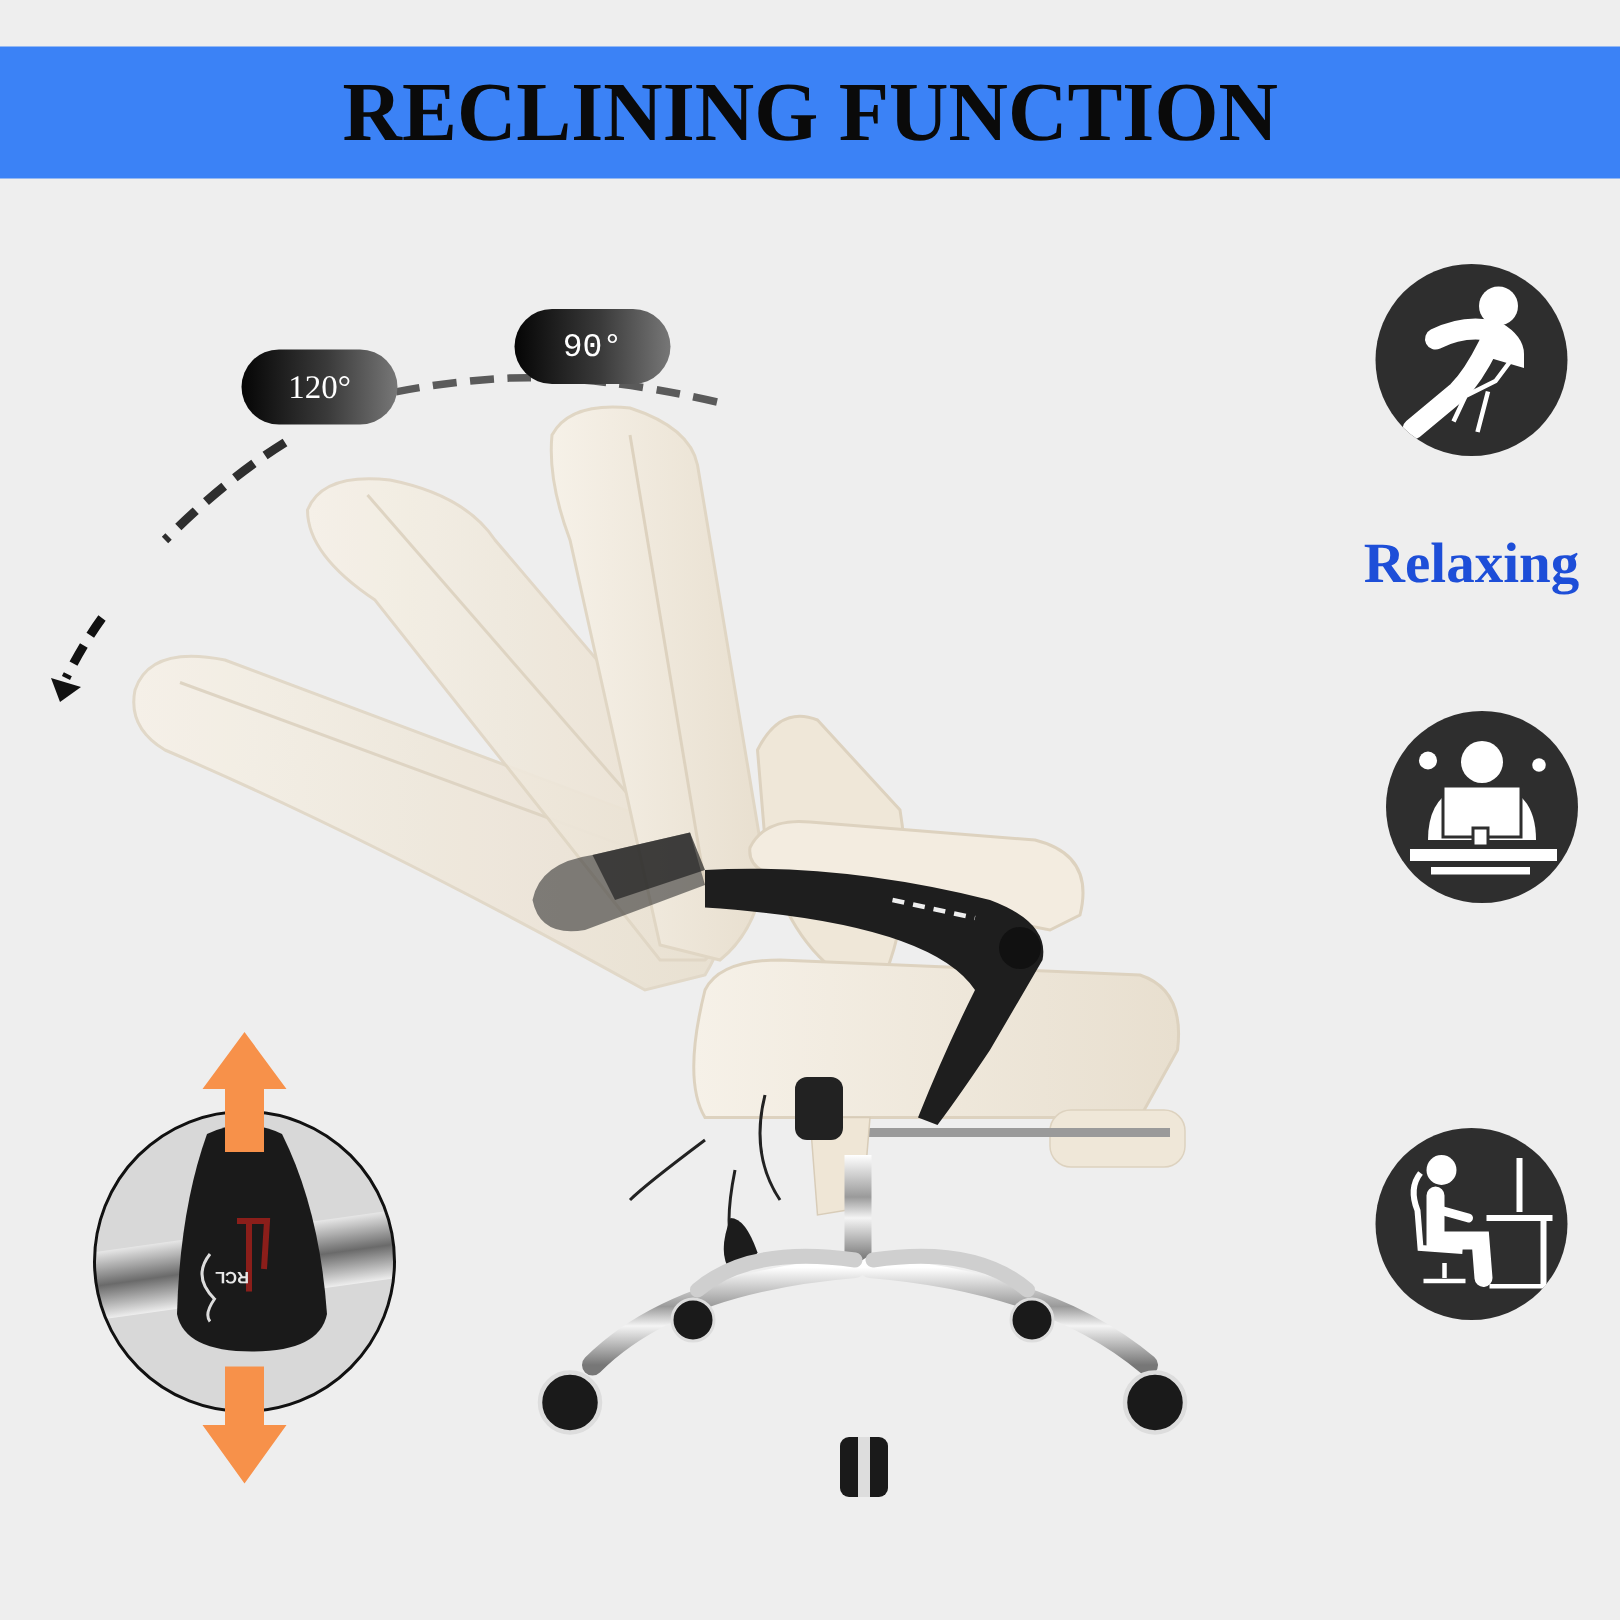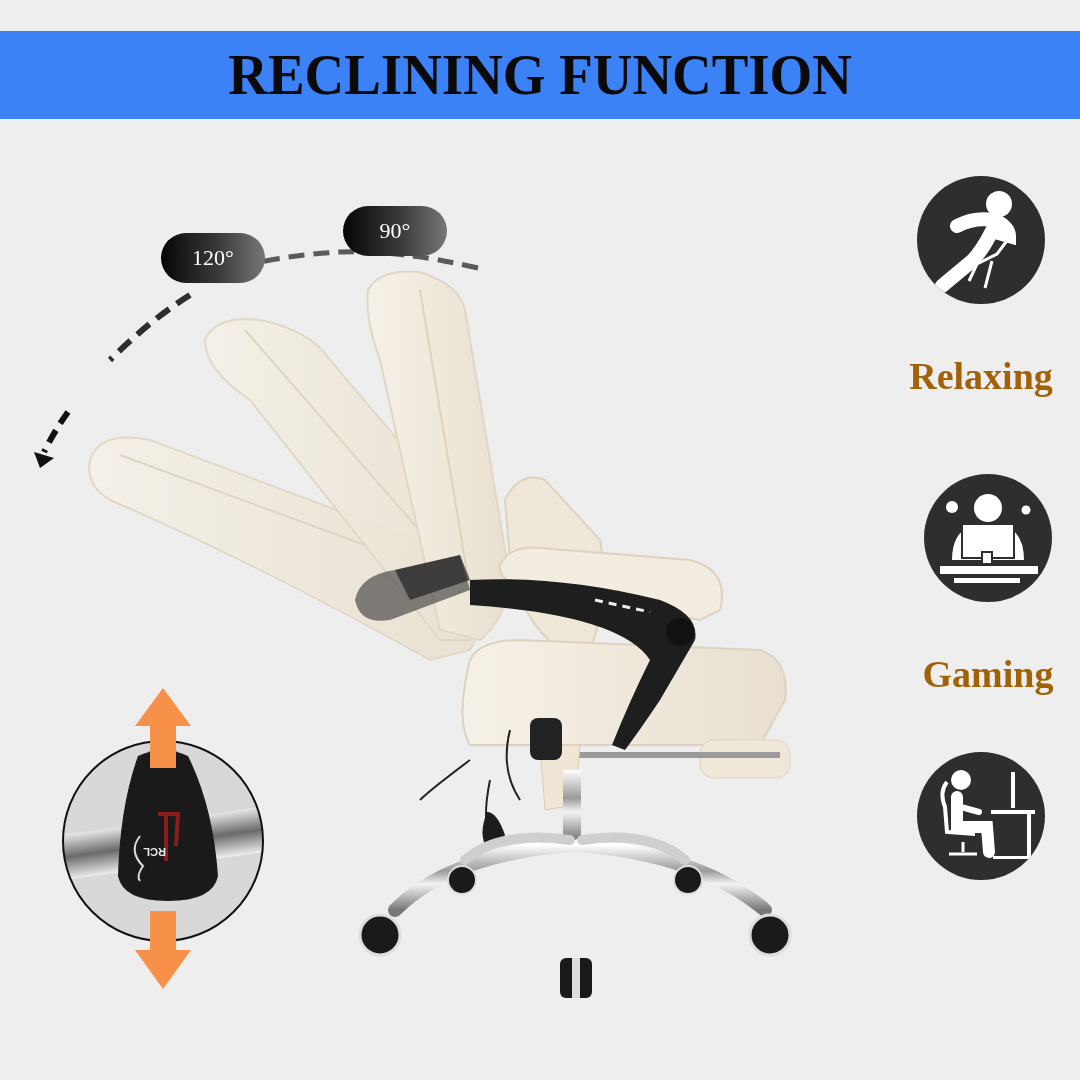--- a/index.html
+++ b/index.html
@@ -28,21 +28,21 @@
   }
   .feature {
     position: absolute; width: 180px; display: flex; flex-direction: column; align-items: center;
   }
   .feature .circle {
     width: 128px; height: 128px; border-radius: 50%; background: #2e2e2e;
     display: flex; align-items: center; justify-content: center; overflow: hidden;
   }
   .feature .label {
     margin-top: 50px; font-family: "Liberation Serif", serif; font-weight: 700;
-    font-size: 38px; color: #a16207;
+    font-size: 38px; color: #1d4ed8;
   }
   .lever-wrap { position: absolute; left: 58px; top: 686px; width: 210px; height: 305px; }
 </style>
 </head>
 <body>
 
 <div class="banner">
   <h1>RECLINING FUNCTION</h1>
 </div>
 
@@ -117,21 +117,21 @@
     <g>
       <circle cx="380" cy="935" r="20" fill="#1a1a1a" stroke="#ddd" stroke-width="3"></circle>
       <circle cx="770" cy="935" r="20" fill="#1a1a1a" stroke="#ddd" stroke-width="3"></circle>
       <circle cx="462" cy="880" r="14" fill="#1a1a1a" stroke="#ddd" stroke-width="2"></circle>
       <circle cx="688" cy="880" r="14" fill="#1a1a1a" stroke="#ddd" stroke-width="2"></circle>
       <rect x="560" y="958" width="32" height="40" rx="6" fill="#1a1a1a"></rect>
       <rect x="572" y="958" width="8" height="40" fill="#ddd"></rect>
     </g>
   </svg>
 
-  <div class="angle-pill" style="left:343px;top:206px;width:104px;">90°</div>
+  <div class="angle-pill" style="left:343px;top:206px;width:104px;font-family:Liberation Mono, monospace;">90°</div>
   <div class="angle-pill" style="left:161px;top:233px;width:104px;">120°</div>
 </div>
 
 <div class="lever-wrap">
   <svg width="210" height="305" viewBox="0 0 210 305">
     <defs>
       <clipPath id="lc">
           <circle cx="105" cy="155" r="100"></circle>
         </clipPath>
       <linearGradient id="bar" x1="0" y1="0" x2="0" y2="1">
@@ -173,21 +173,20 @@
       <circle cx="64" cy="34" r="14" fill="#fff"></circle>
       <circle cx="28" cy="33" r="6" fill="#fff"></circle>
       <circle cx="102" cy="36" r="4.5" fill="#fff"></circle>
       <path d="M28 86 Q28 60 46 52 L82 52 Q100 60 100 86 Z" fill="#fff"></path>
       <rect x="38" y="50" width="52" height="34" fill="#fff" stroke="#2e2e2e" stroke-width="2"></rect>
       <rect x="58" y="78" width="10" height="12" fill="#fff" stroke="#2e2e2e" stroke-width="2"></rect>
       <rect x="16" y="92" width="98" height="8" fill="#fff"></rect>
       <rect x="30" y="104" width="66" height="5" fill="#fff"></rect>
     </svg>
   </div>
-  <div class="label">Gaming</div>
 </div>
 
 <div class="feature" style="left:891px;top:752px;">
   <div class="circle">
     <svg width="128" height="128" viewBox="0 0 128 128">
       <circle cx="44" cy="28" r="10" fill="#fff"></circle>
       <path d="M30 30 Q22 40 28 55 L30 80 L58 82" stroke="#fff" stroke-width="4" fill="none"></path>
       <path d="M40 45 L40 75 L70 75 L72 100" stroke="#fff" stroke-width="12" fill="none" stroke-linecap="round"></path>
       <path d="M44 55 L62 60" stroke="#fff" stroke-width="6" stroke-linecap="round"></path>
       <path d="M46 90 L46 100 M32 102 L60 102" stroke="#fff" stroke-width="3"></path>

